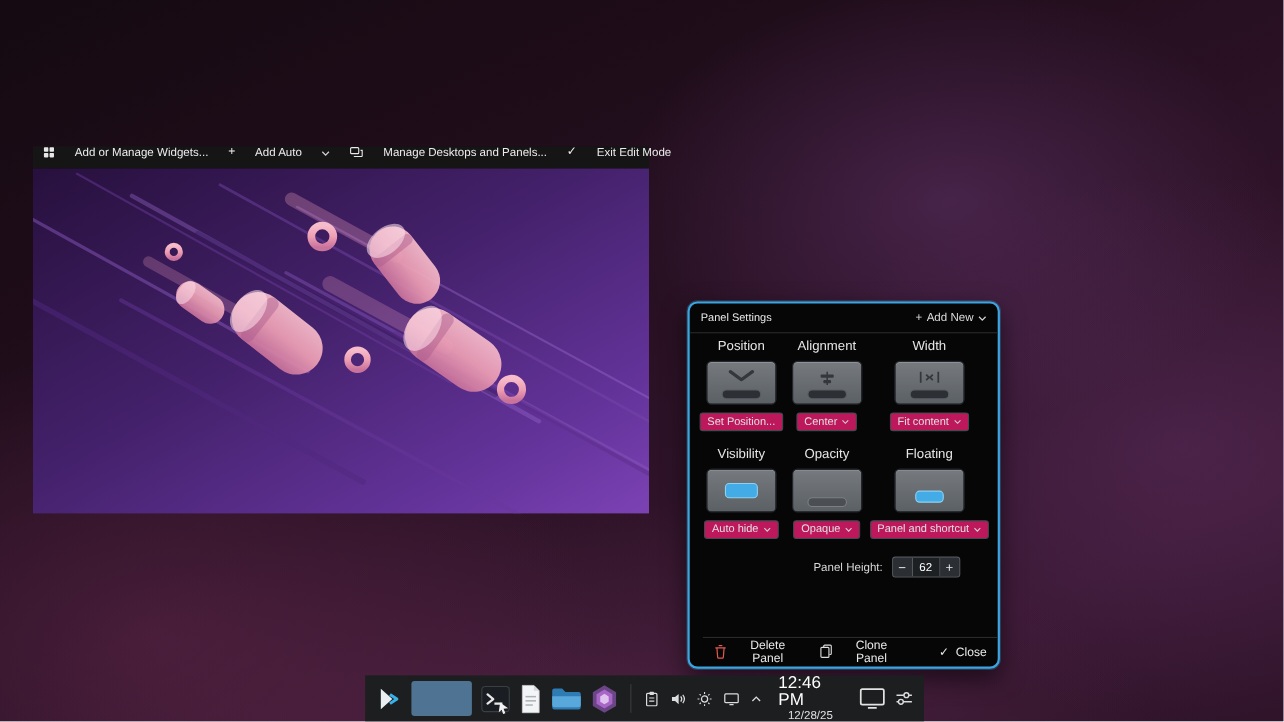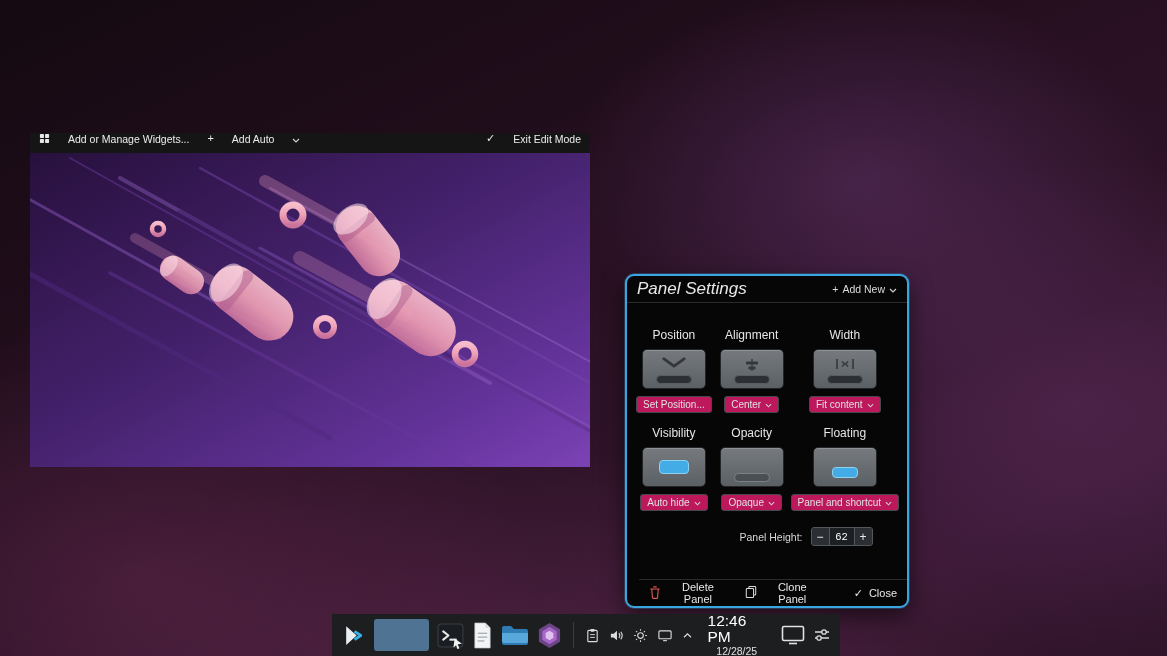--- a/index.html
+++ b/index.html
@@ -24,24 +24,24 @@
   
   .preview { position:absolute; left:30px; top:153px; width:560px; height:314px; overflow:hidden; }
   .preview svg { display:block; width:100%; height:100%; }
 
   
   .dialog { position:absolute; left:625px; top:274px; width:284px; height:334px;
     background:#060607; border:2px solid #3ba5e0; border-radius:9px; color:#e8e8e8; overflow:hidden;
     box-shadow:0 0 0 1px rgba(61,174,233,.25), 0 8px 22px rgba(0,0,0,.55); }
   .dlg-header { height:27px; display:flex; align-items:center; justify-content:space-between;
     padding:0 10px; border-bottom:1px solid #2a2a2a; }
-  .dlg-title { font-size:17px;font-style:italic; }
+  .dlg-title { font-size:10px; }
   .addnew-btn { display:flex; align-items:center; gap:4px; font-size:10.5px; color:#dcdcdc;
     background:none; border:none; cursor:pointer; font-family:inherit; }
-  .dlg-grid { display:grid; grid-template-columns:repeat(3,1fr); row-gap:13px; margin:25px 8px 0; }
+  .dlg-grid { display:grid; grid-template-columns:repeat(3,1fr); row-gap:13px; margin:4px 8px 0; }
   .group { display:flex; flex-direction:column; align-items:center; gap:7px; }
   .group-label { font-size:12px; color:#e6e6e6; }
   .tile { position:relative; width:64px; height:40px; border-radius:5px; border:1px solid #23272b;
     background:linear-gradient(#767a7f,#5b6065); box-shadow:inset 0 1px 0 rgba(255,255,255,.18); cursor:pointer; }
   .tile-pill { position:absolute; left:50%; transform:translateX(-50%); bottom:4px; width:36px; height:9px;
     border-radius:5px; background:#2c2f33; border:1px solid #595e63; }
   .tile-pill.lighter { background:rgba(70,74,79,.8); border-color:#7b8085; }
   .tile-icon { position:absolute; left:50%; transform:translateX(-50%); top:6px; }
   .tile-icon.mid { top:8px; }
   .tile-blue { position:absolute; left:50%; top:50%; transform:translate(-50%,-50%); width:30px; height:14px;
@@ -52,21 +52,21 @@
     cursor:pointer; font-family:inherit; }
   .form-row { display:flex; align-items:center; justify-content:center; gap:8px; margin-top:11px;
     font-size:10.5px; color:#d8d8d8; }
   .form-row.first { margin-top:16px;padding-left:45px; }
   .form-label { min-width:96px; text-align:right; }
   .spinbox { display:flex; align-items:stretch; height:19px; border:1px solid #54585d; border-radius:3px;
     overflow:hidden; background:#2b2f33; }
   .spin-btn { width:17px; display:flex; align-items:center; justify-content:center; font-size:12px;
     color:#e8e8e8; background:#2b2f33; border:none; cursor:pointer; }
   .spin-value { width:26px; border:none; border-left:1px solid #54585d; border-right:1px solid #54585d;
-    background:#1d2023; color:#fff; text-align:center; font-size:10.5px; font-family:Liberation Mono, monospace; }
+    background:#1d2023; color:#fff; text-align:center; font-size:10.5px; font-family:Liberation Sans, sans-serif; }
   .shortcut-btn { display:flex; align-items:center; gap:5px; height:19px; padding:0 8px; background:#2b2f33;
     border:1px solid #54585d; border-radius:3px; color:#e0e0e0; font-size:10px; cursor:pointer; font-family:inherit; }
   .clear-btn { width:21px; height:19px; display:flex; align-items:center; justify-content:center;
     background:#35383c; border:none; border-radius:3px; cursor:pointer; }
   .dlg-footer { position:absolute; left:12px; right:0; bottom:0; height:27px; border-top:1px solid #2a2a2a;
     display:flex; align-items:center; padding:0 10px; gap:16px; }
   .footer-btn { display:flex; align-items:center; gap:6px; background:none; border:none; color:#e8e8e8;
     font-size:11px; cursor:pointer; font-family:inherit; }
   .footer-spacer { flex:1; }
 
@@ -100,20 +100,29 @@
       <span>Add or Manage Widgets...</span>
     </div>
     <div class="et-item">
       <span class="glyph">+</span>
       <span>Add Auto</span>
       <span>
         <svg width="8" height="5" viewBox="0 0 8 5">
             <path d="M1 1 L4 4 L7 1" stroke="#cfcfcf" stroke-width="1.2" fill="none"></path>
           </svg>
       </span>
+    </div>
+    <div class="et-item">
+      <span>
+        <svg width="12" height="11" viewBox="0 0 13 11">
+            <rect x="0.8" y="0.8" width="8" height="6" rx="1" fill="none" stroke="#e8e8e8" stroke-width="1.1"></rect>
+            <path d="M4 9.6 h8.2 M12.2 9.6 V3.6 h-1.6" stroke="#e8e8e8" stroke-width="1.1" fill="none"></path>
+          </svg>
+      </span>
+      <span>Manage Desktops and Panels...</span>
     </div>
     <div class="et-spacer"></div>
     <div class="et-item">
       <span class="glyph">✓</span>
       <span>Exit Edit Mode</span>
     </div>
   </div>
 
   <div class="preview">
     <svg viewBox="0 0 560 314" preserveAspectRatio="none">

